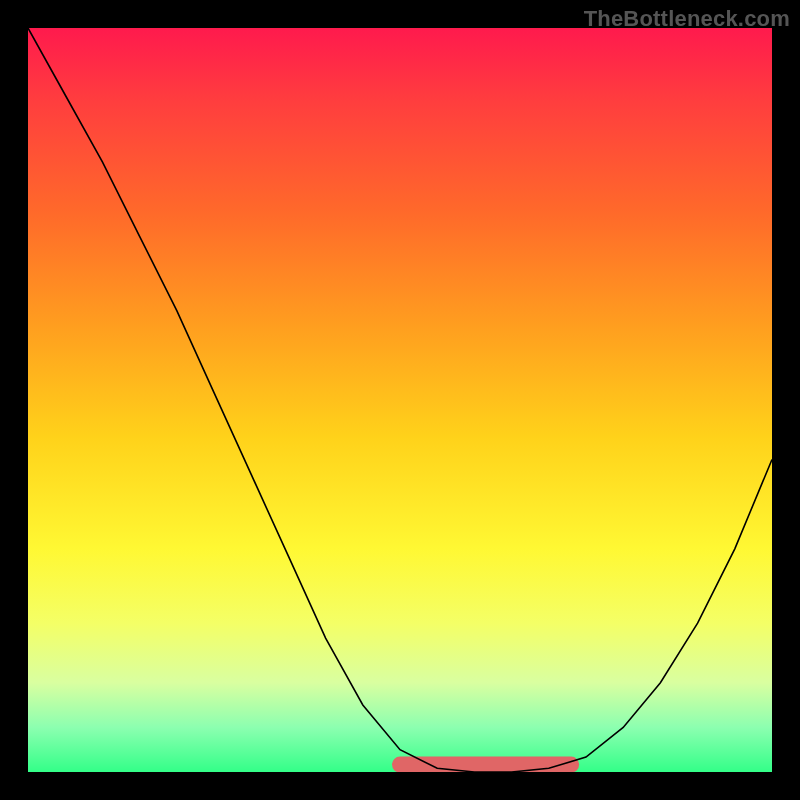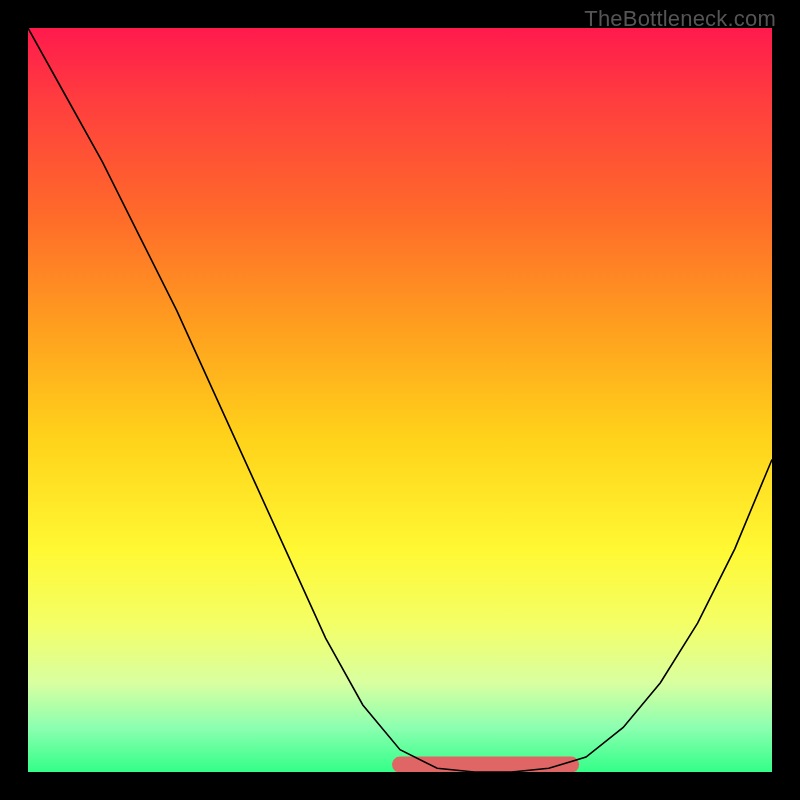--- a/index.html
+++ b/index.html
@@ -33,24 +33,24 @@
       #ffd21a 55%,
       #fff833 70%,
       #f4ff66 80%,
       #d9ffa0 88%,
       #8cffb0 94%,
       #33ff88 100%);
   }
   .watermark {
     position: absolute;
     top: 6px;
-    right: 24px;
+    right: 10px;
     color: #555;
     font-size: 22px;
-    font-weight: 400;
+    font-weight: 700;
     letter-spacing: 0.2px;
     user-select: none;
   }
   svg.curve {
     position: absolute;
     left: 0;
     top: 0;
     width: 744px;
     height: 744px;
   }

